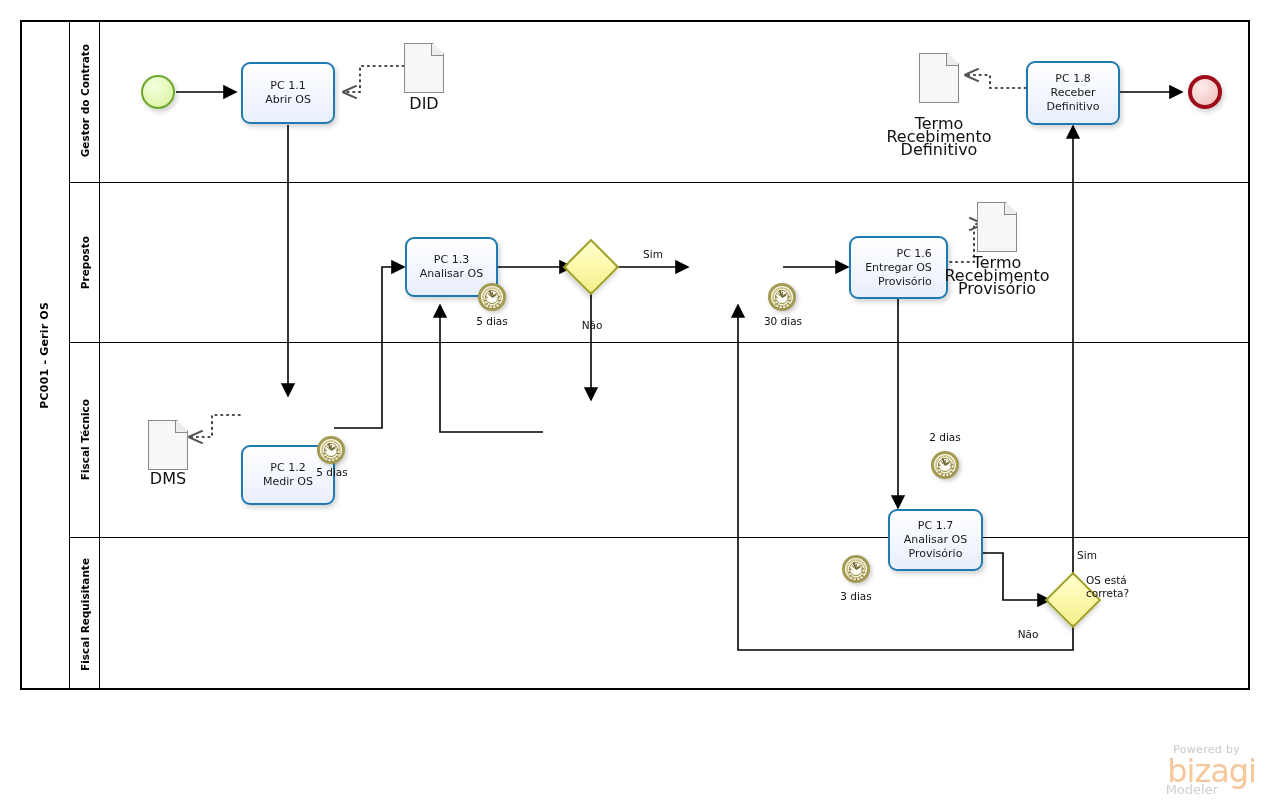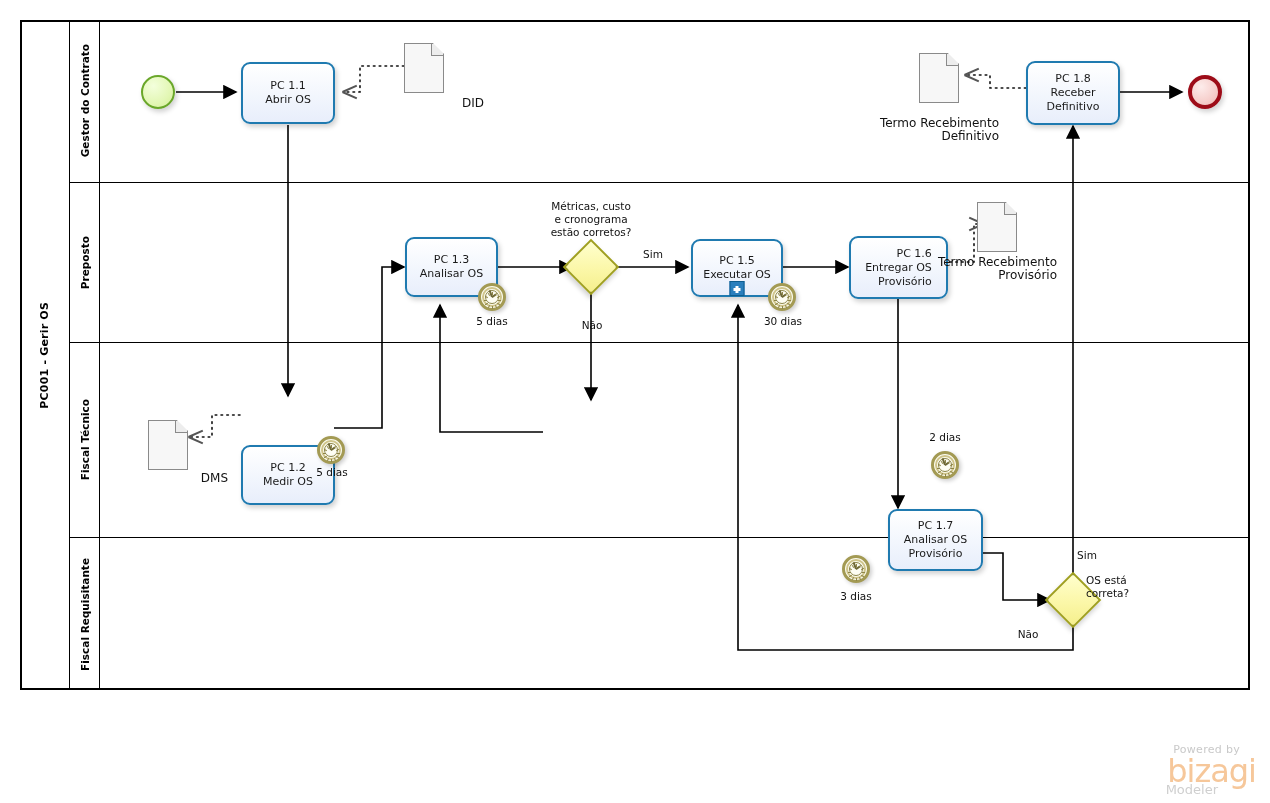--- a/index.html
+++ b/index.html
@@ -40,21 +40,21 @@
   
   .gw{position:absolute;width:40px;height:40px;transform:rotate(45deg);box-sizing:border-box;
     border:2px solid #a0a020;background:linear-gradient(135deg,#ffffcd 0%,#fbf7a8 55%,#f5ef8c 100%);
     box-shadow:2px 3px 5px rgba(0,0,0,.18);}
 
   
   .doc{position:absolute;width:40px;height:50px;box-sizing:border-box;
     border:1px solid #8a8a8a;background:#f7f7f7;box-shadow:2px 3px 4px rgba(0,0,0,.16);
     clip-path:polygon(0 0,72% 0,100% 22%,100% 100%,0 100%);}
   .doc-fold{position:absolute;right:0;top:0;width:11px;height:11px;border-left:1px solid #8a8a8a;border-bottom:1px solid #8a8a8a;background:#ededed;}
-  .doc-cap{position:absolute;text-align:right;font-size:12px;color:#111;line-height:13px;width:120px;}
+  .doc-cap{position:absolute;text-align:center;font-size:16px;color:#111;line-height:13px;width:120px;}
 
   
   .timer{position:absolute;width:28px;height:28px;border-radius:50%;box-sizing:border-box;
     border:3px solid #a39a53;background:#fbfbef;box-shadow:2px 2px 4px rgba(0,0,0,.2);}
   .timer .ring2{position:absolute;left:1px;top:1px;right:1px;bottom:1px;border-radius:50%;border:2px solid #cfc48a;box-sizing:border-box;}
   .timer .face{position:absolute;left:4px;top:4px;right:4px;bottom:4px;border-radius:50%;border:1px solid #8d8548;background:#fdfdf3;box-sizing:border-box;}
   .timer .hh,.timer .mh{position:absolute;background:#6e6836;transform-origin:bottom center;}
   .timer .hh{width:1.5px;height:5px;left:50%;top:50%;margin-left:-.75px;margin-top:-5px;transform:rotate(55deg);}
   .timer .mh{width:1.5px;height:7px;left:50%;top:50%;margin-left:-.75px;margin-top:-7px;transform:rotate(-20deg);}
   .tick{position:absolute;left:50%;top:1px;width:1px;height:2.5px;background:#8d8548;transform-origin:50% 8.5px;}
@@ -167,27 +167,20 @@
   </div>
 
   <div class="task" style="left:405px;top:237px;width:93px;height:60px;">
     <div>
       <span class="tlabel">PC 1.3</span>
       <span class="tlabel">Analisar OS</span>
     </div>
   </div>
 
 
-  <div class="task" style="left:691px;top:239px;width:92px;height:58px;">
-    <div>
-      <span class="tlabel">PC 1.5</span>
-      <span class="tlabel">Executar OS</span>
-    </div>
-    <div class="sp-marker"></div>
-  </div>
 
   <div class="task" style="left:849px;top:236px;width:99px;height:63px;text-align:right;">
     <div>
       <span class="tlabel">PC 1.6</span>
       <span class="tlabel">Entregar OS</span>
       <span class="tlabel">Provisório</span>
     </div>
   </div>
 
   <div class="task" style="left:851px;top:509px;width:95px;height:62px;margin-left:37px;">
@@ -200,23 +193,20 @@
 
   <div class="task" style="left:1026px;top:61px;width:94px;height:64px;">
     <div>
       <span class="tlabel">PC 1.8</span>
       <span class="tlabel">Receber</span>
       <span class="tlabel">Definitivo</span>
     </div>
   </div>
 
   <div class="gw" style="left:571px;top:247px;"></div>
-  <div class="cap" style="left:531px;top:200px;width:120px;">Métricas, custo
-e cronograma
-estão corretos?</div>
 
   <div class="gw" style="left:1053px;top:580px;"></div>
   <div class="cap" style="left:1086px;top:574px;width:90px;text-align:left;">OS está
 correta?</div>
 
   <div class="cap" style="left:633px;top:248px;width:40px;">Sim</div>
   <div class="cap" style="left:572px;top:319px;width:40px;">Não</div>
   <div class="cap" style="left:1067px;top:549px;width:40px;">Sim</div>
   <div class="cap" style="left:1008px;top:628px;width:40px;">Não</div>
 

